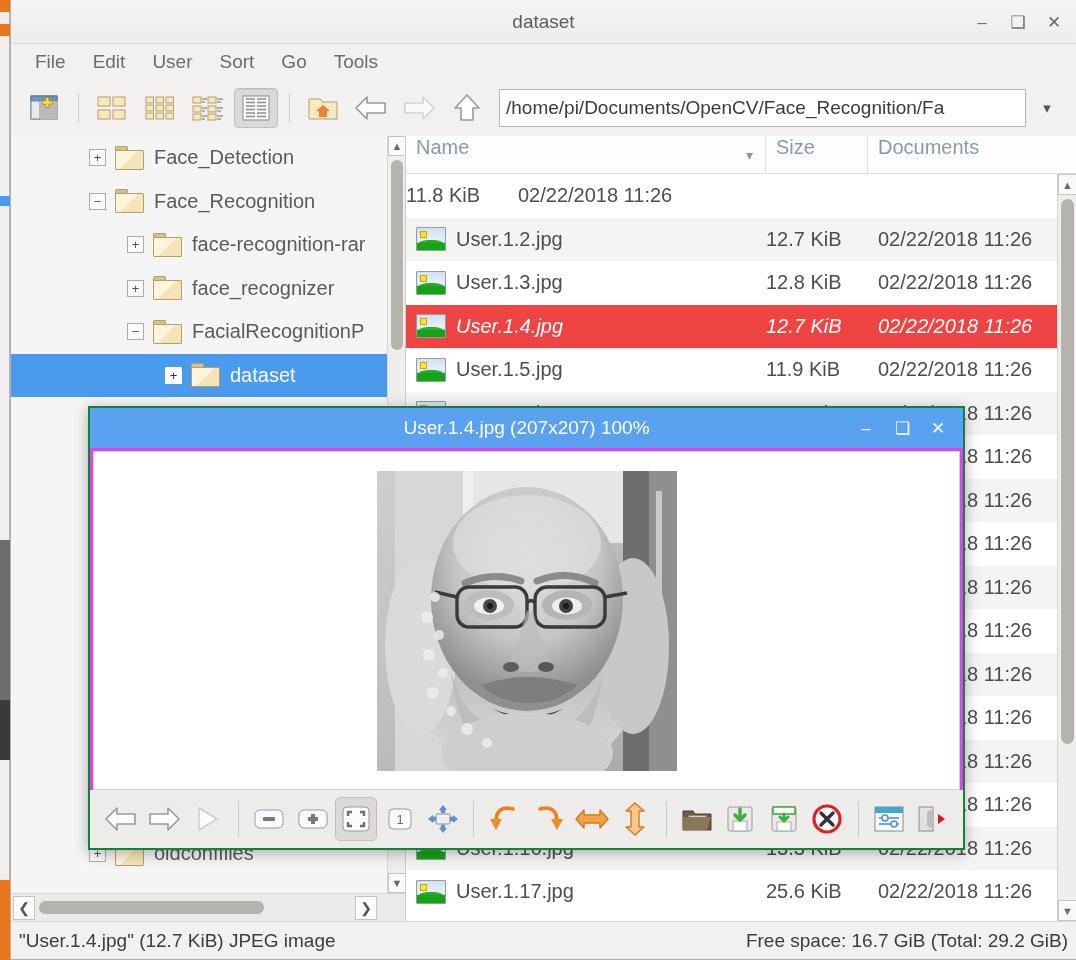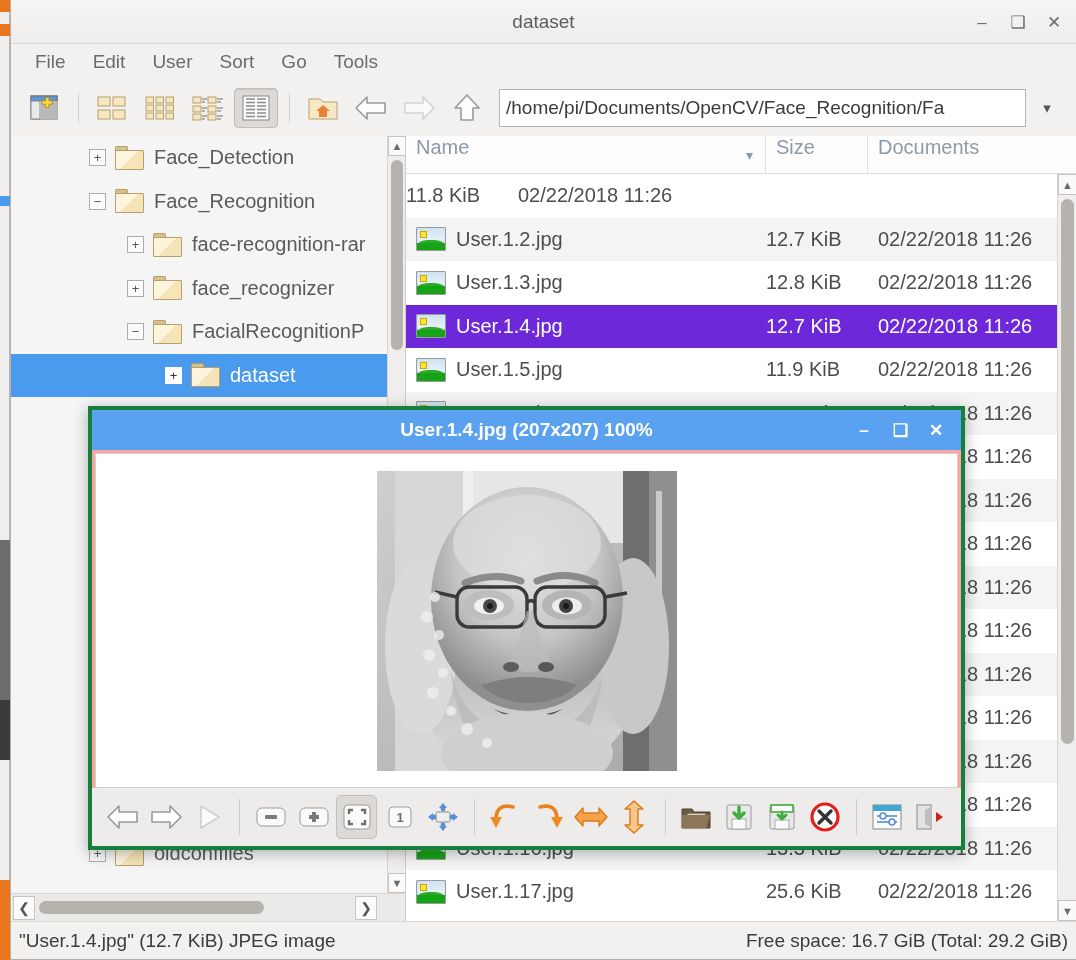--- a/index.html
+++ b/index.html
@@ -121,21 +121,21 @@
               padding:0 10px; border-right:1px solid #e2e2e2; position:relative; }
   #col-name { flex:0 0 360px; }
   #col-name .sortarrow { position:absolute; right:12px; top:50%; transform:translateY(-50%);
                          font-size:14px; color:#8c9aa8; }
   #col-size { flex:0 0 102px; }
   #col-mod  { flex:1 1 auto; border-right:none; }
   #list-scrollwrap { flex:1 1 auto; position:relative; overflow:hidden; }
   #list-rows { position:absolute; left:0; top:0; right:19px; }
   .file-row { height:43.5px; display:flex; align-items:center; font-size:20px; color:#4d4d4d; }
   .file-row.alt { background:#f4f4f4; }
-  .file-row.selected { background:#6d28d9; color:#fff; }
+  .file-row.selected { background:#ef4444; color:#fff;font-style:italic; }
   .fr-name { flex:0 0 360px; display:flex; align-items:center; padding-left:10px; overflow:hidden; }
   .fr-size { flex:0 0 102px; text-align:left; padding-right:11px; }
   .fr-mod  { flex:1 1 auto; padding-left:10px; white-space:nowrap; }
   .img-icon { width:30px; height:24px; flex:0 0 30px; margin-right:10px; position:relative;
               border:1px solid #9a9a9a; background:#cfe0ef; overflow:hidden; border-radius:1px; }
   .img-icon .sky { position:absolute; left:0; top:0; width:100%; height:56%;
                    background:linear-gradient(#cfe2f2,#e8f1f8); }
   .img-icon .ground { position:absolute; left:0; bottom:0; width:100%; height:48%; background:#2aaa2a;
                       border-radius:40% 40% 0 0 / 60% 60% 0 0; }
   .img-icon .ground2 { position:absolute; left:0; bottom:0; width:100%; height:34%; background:#17a317; }
@@ -149,23 +149,23 @@
   #list-vscroll .thumb { position:absolute; left:3px; width:13px; background:#b6b2ae; border-radius:7px; }
 
   
   #fm-status { height:38px; flex:0 0 38px; display:flex; align-items:center; justify-content:space-between;
                padding:0 8px; font-size:19px; color:#3c3c3c; background:#f2f1f0;
                border-top:1px solid #dcd8d4; }
 
   
   #viewer {
     position:absolute; left:88px; top:406px; width:877px; height:444px;
-    background:#fca5a5; border:4px solid #15803d;
+    background:#d946ef; border:2px solid #15803d;
     box-shadow:0 3px 14px rgba(0,0,0,.30);
-    display:flex; flex-direction:column; z-index:20;font-weight:bold;
+    display:flex; flex-direction:column; z-index:20;
   }
   #viewer-titlebar { height:40px; flex:0 0 40px; background:#5aa2f0; position:relative; }
   #viewer-title { position:absolute; left:0; right:0; top:0; line-height:40px; text-align:center;
                   font-size:19px; color:#fff; }
   #viewer-winbtns { position:absolute; right:18px; top:0; height:40px; display:flex;
                     align-items:center; gap:22px; }
   .vwinbtn { color:#fff; font-size:17px; width:14px; text-align:center; line-height:1; }
   #viewer-canvas { flex:1 1 auto; background:#fff; display:flex; align-items:center;
                    justify-content:center; border:1px solid #d4d0cc; margin:3px 3px 0 3px; }
   #photo { width:300px; height:300px; position:relative; overflow:hidden; background:#bdbdbd; }

